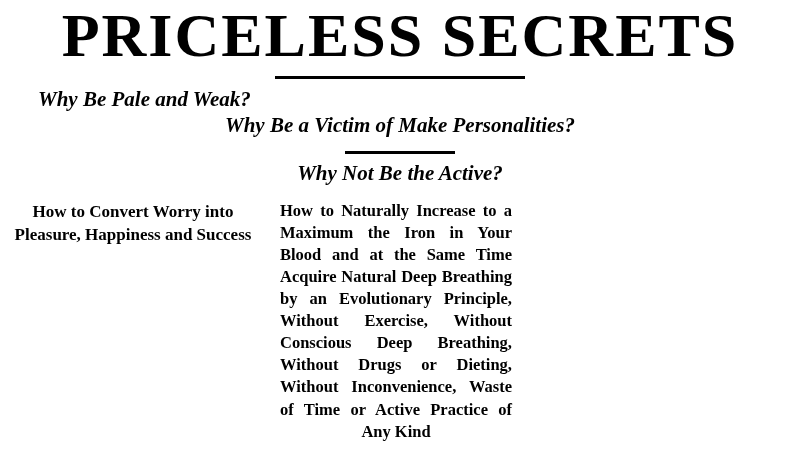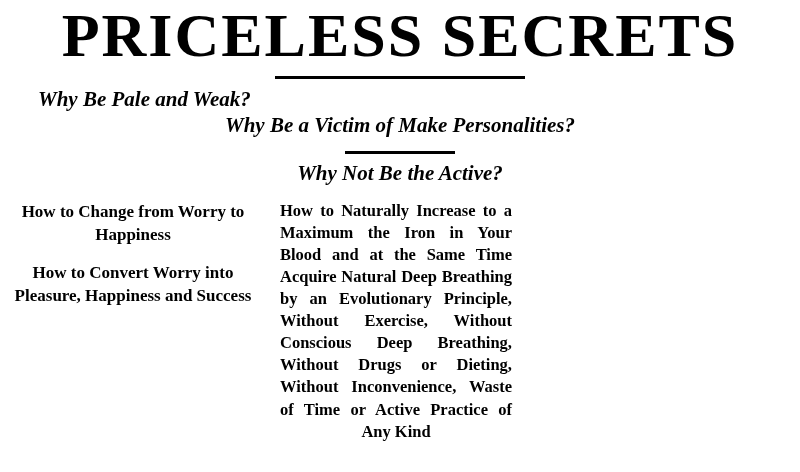--- a/index.html
+++ b/index.html
@@ -110,21 +110,20 @@
 
   <hr class="rule short">
 
   <div class="qblock">
     <div class="qline">Why Not Be the Active?</div>
   </div>
 
   <div class="columns">
 
     <div class="col col1">
-      <div class="item">How to Change from Worry to Happiness</div>
       <div class="item">How to Convert Worry into Pleasure, Happiness and Success</div>
     </div>
 
 
     <div class="col col3">
       <p class="para">How to Naturally Increase to a Maximum the Iron in Your Blood and at the Same Time Acquire Natural Deep Breathing by an Evolutionary Principle, Without Exercise, Without Conscious Deep Breathing, Without Drugs or Dieting, Without Inconvenience, Waste of Time or Active Practice of Any Kind</p>
     </div>
 
   </div>
 

